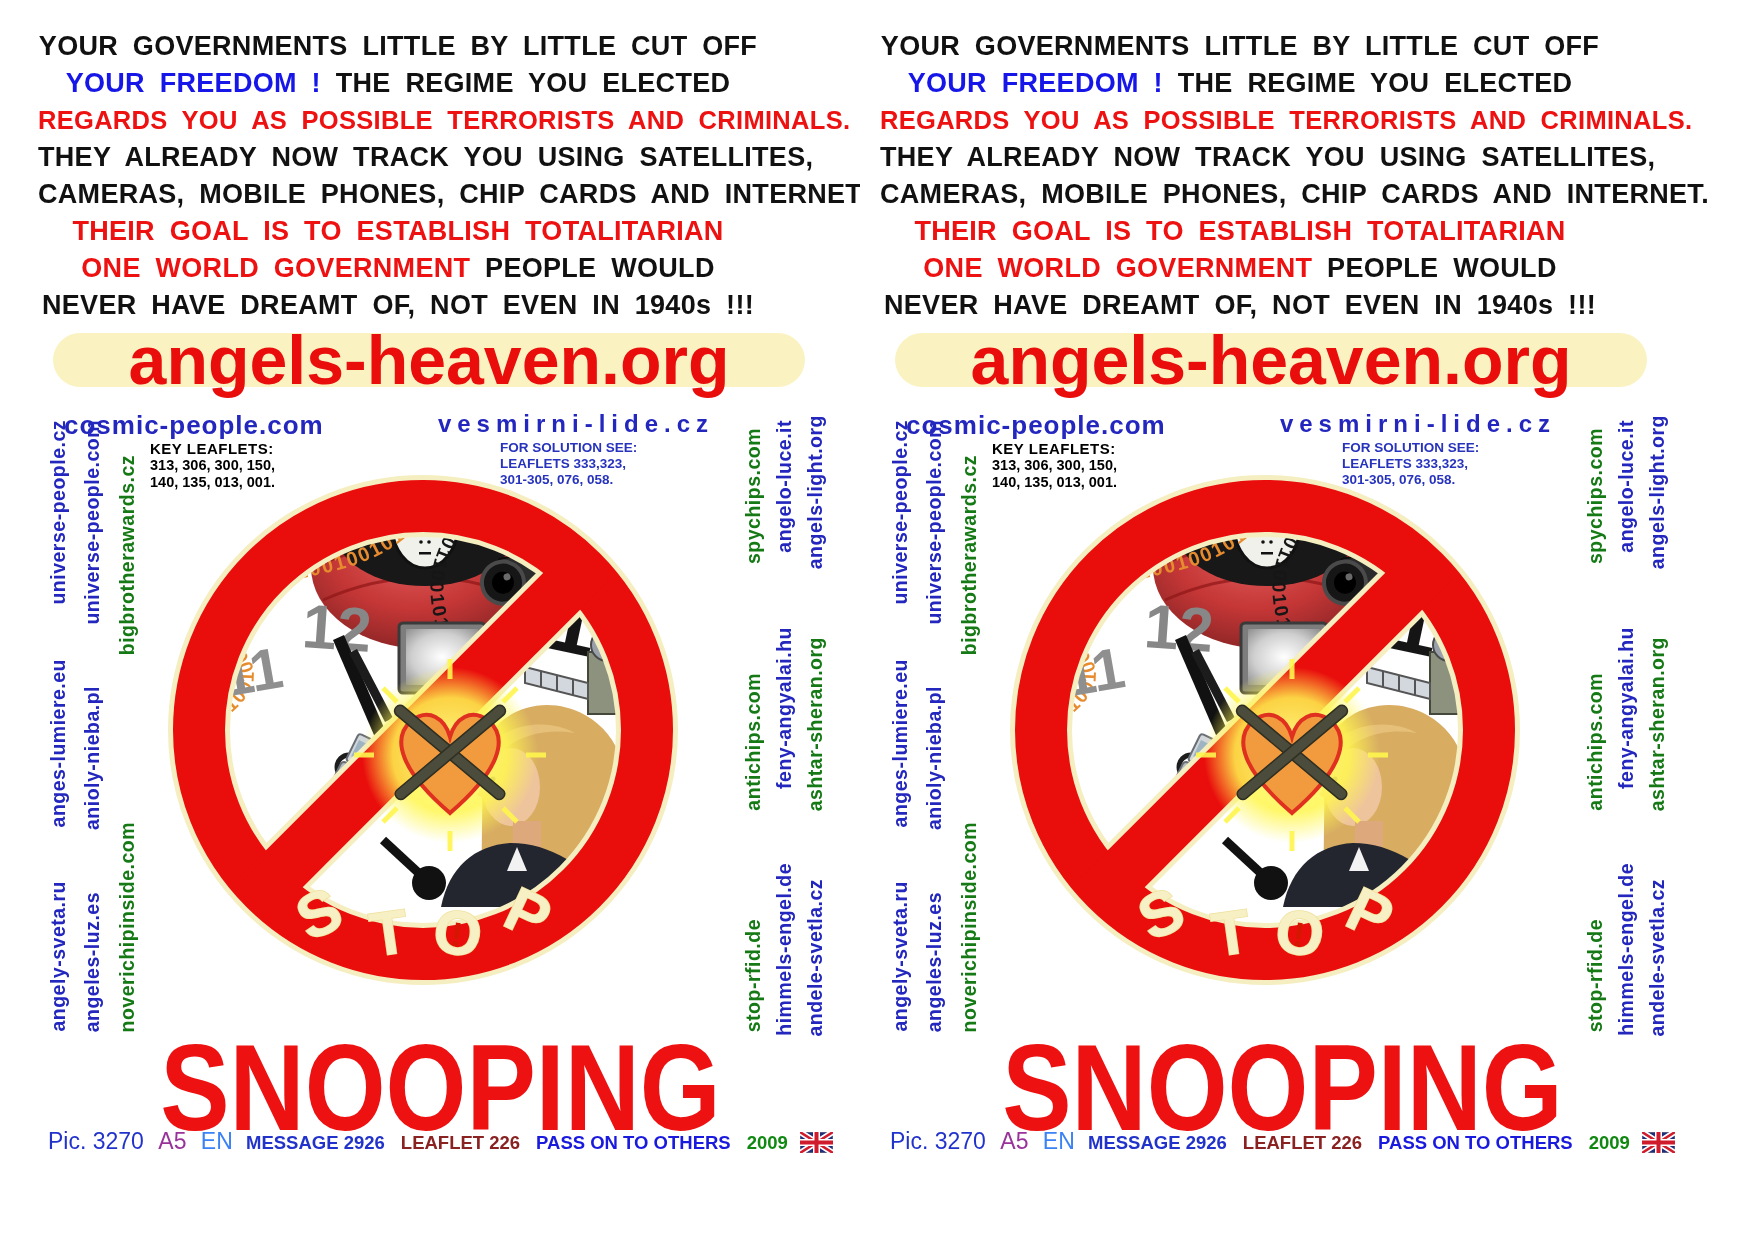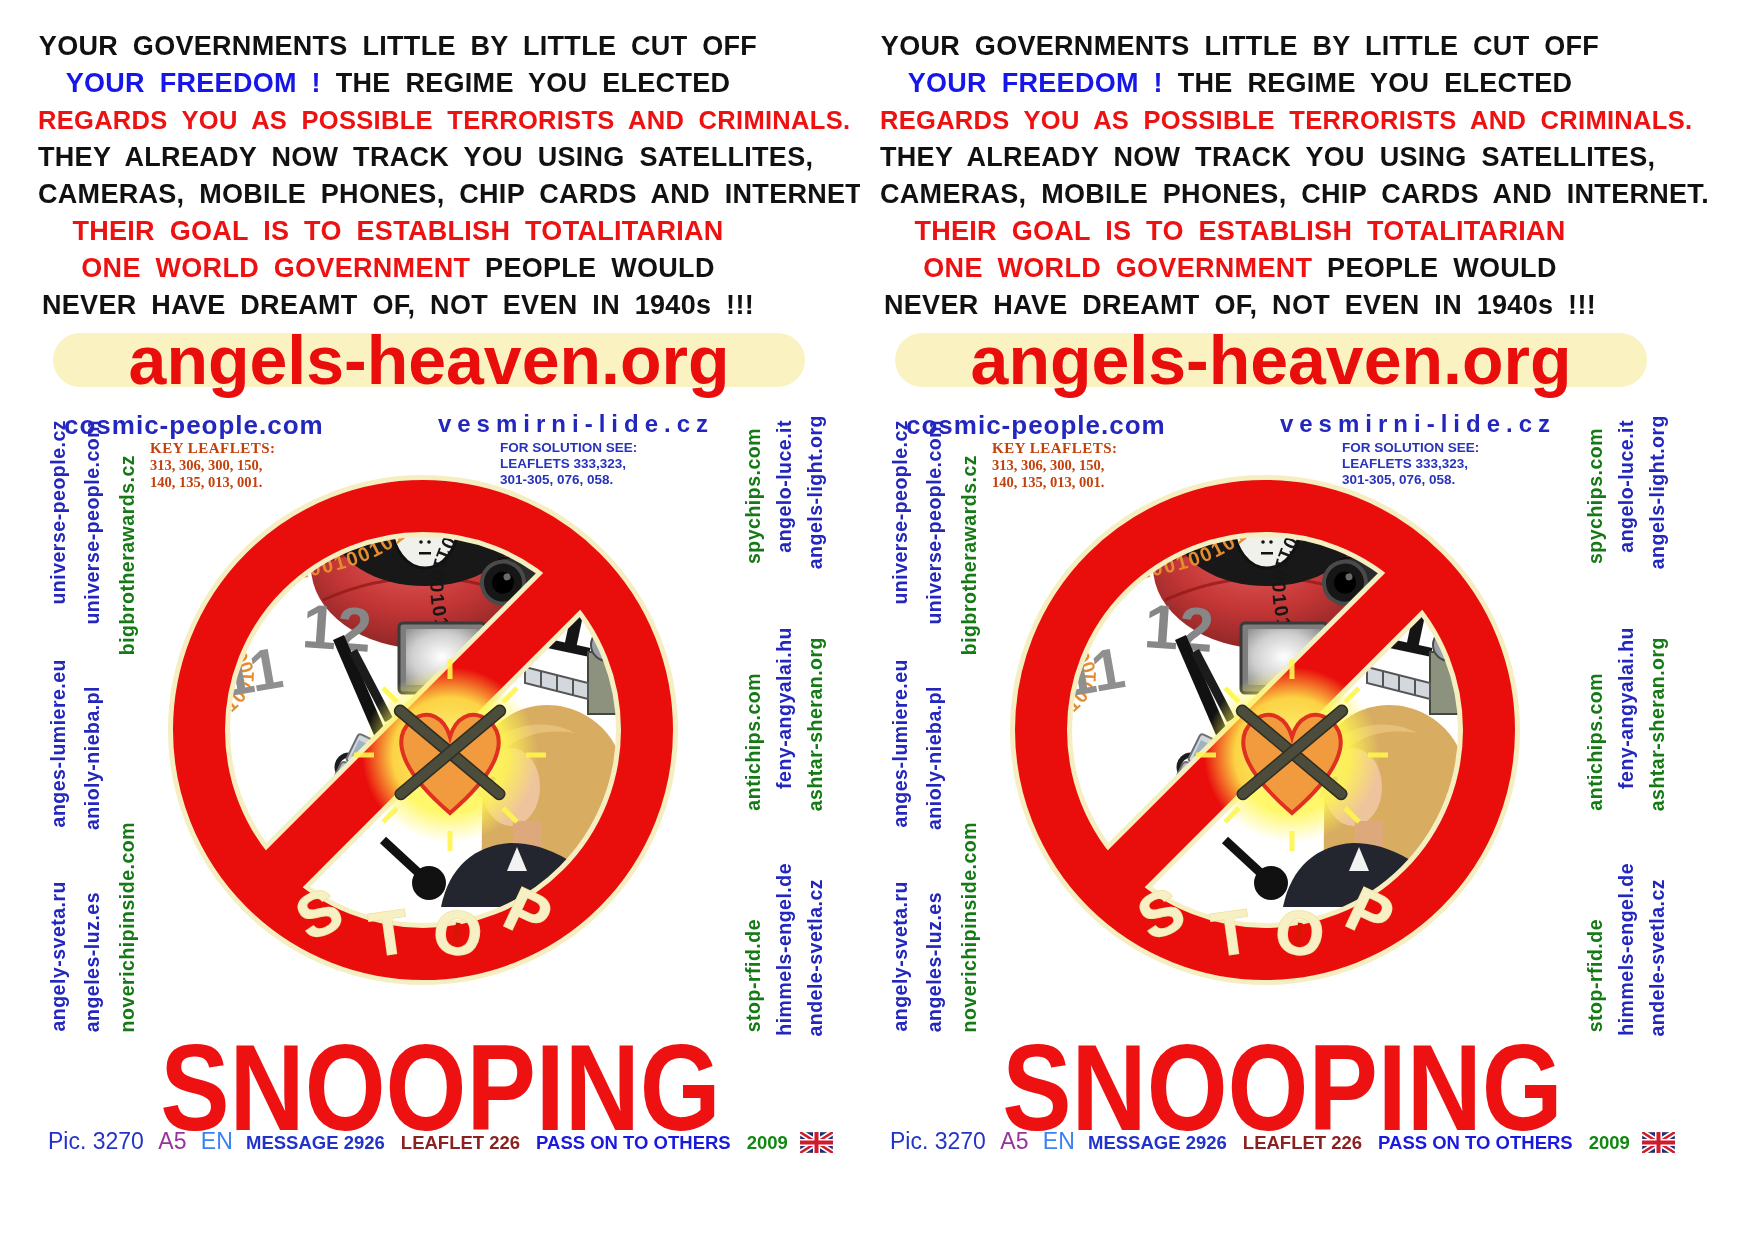--- a/index.html
+++ b/index.html
@@ -20,21 +20,21 @@
   .banner{position:absolute;left:35px;top:333px;width:752px;height:54px;background:var(--cream,#faf3c1);
           border-radius:32px;display:flex;align-items:center;justify-content:center;}
   .banner span{color:var(--banner_red,#e90d0c);font-weight:bold;font-size:68px;letter-spacing:0px;word-spacing:-4px;}
 
   
   .links-row{position:absolute;left:46px;top:410px;width:650px;display:flex;justify-content:space-between;}
   .links-row .l{color:var(--url_blue,#2327be);font-weight:bold;font-size:26px;letter-spacing:1px;}
   .links-row .r{color:var(--url_blue,#2327be);font-weight:bold;font-size:24px;letter-spacing:6px;}
 
   
-  .keyleaf{position:absolute;left:132px;top:440px;color:#c2410c;font-weight:bold;font-family:Liberation Serif, serif;}
+  .keyleaf{position:absolute;left:132px;top:440px;color:#000000;font-weight:bold;}
   .keyleaf .t{font-size:15px;line-height:17px;letter-spacing:.5px;}
   .keyleaf .n{font-size:14.5px;line-height:17px;}
   .solution{position:absolute;left:482px;top:440px;color:#2733bd;font-weight:bold;}
   .solution .t{font-size:13.5px;line-height:16px;}
   .solution .n{font-size:13.5px;line-height:16px;}
 
   
   .vcol{position:absolute;display:flex;flex-direction:column;justify-content:space-between;align-items:center;}
   .vtext{writing-mode:vertical-rl;transform:rotate(180deg);font-weight:bold;font-size:19.5px;
          letter-spacing:.5px;white-space:nowrap;}

